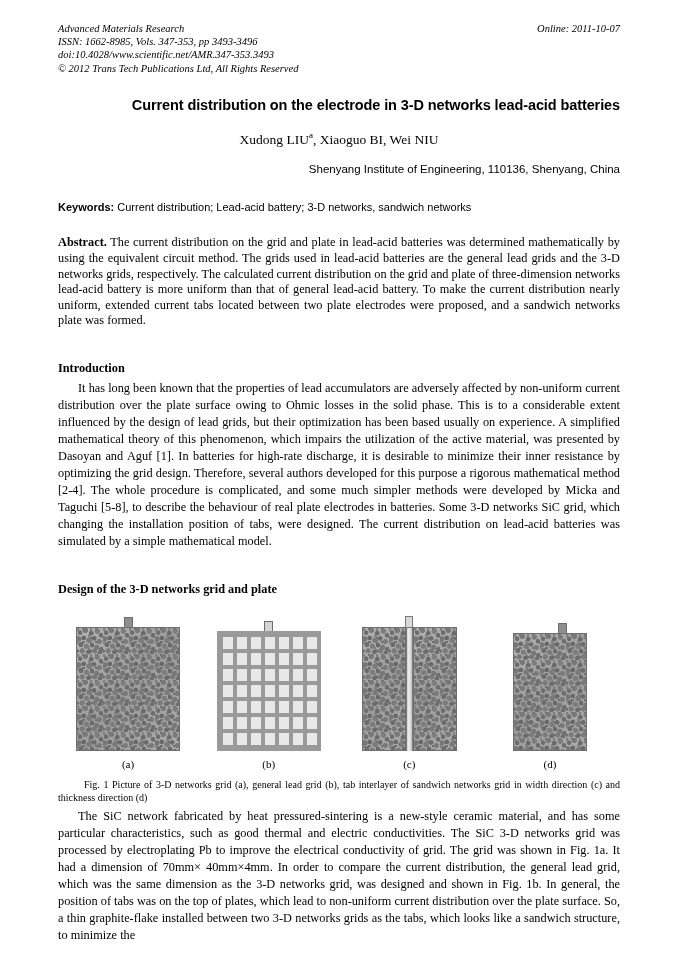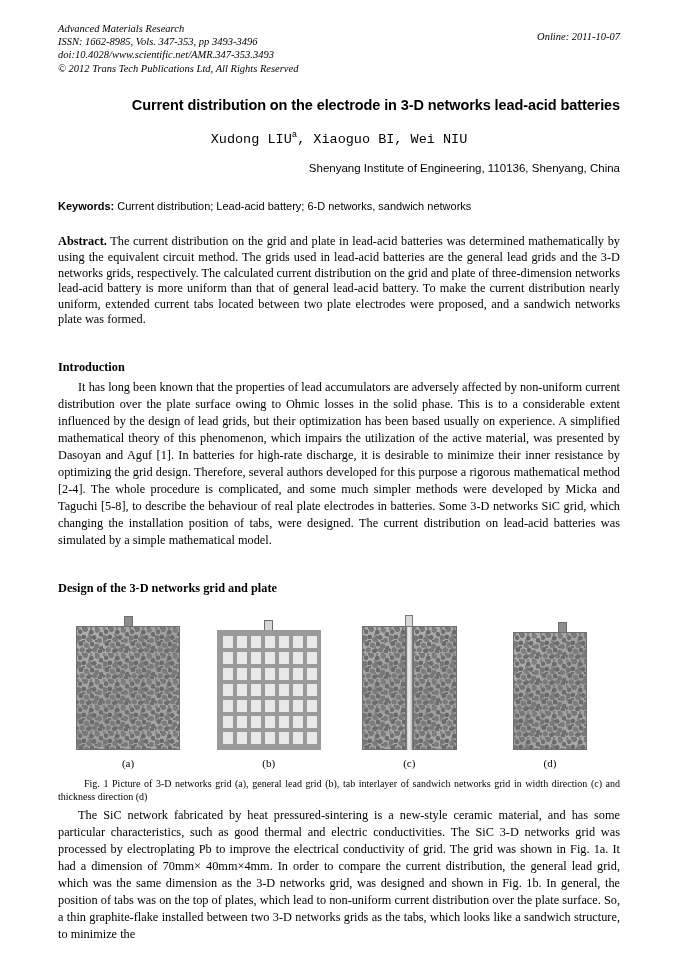--- a/index.html
+++ b/index.html
@@ -20,41 +20,41 @@
   }
   .hdr {
     font-size: 10.5px;
     line-height: 13.2px;
     font-style: italic;
     position: relative;
   }
   .hdr .online {
     position: absolute;
     right: 0;
-    top: 8px;
+    top: 0;
     font-style: italic;
   }
   .hdr .l {
     display: block;
     white-space: nowrap;
   }
   .hdr .l.copy {
     font-style: italic;
   }
   .title {
     text-align: right;
     font-family: "Liberation Sans", sans-serif;
     font-weight: bold;
     font-size: 14.5px;
     margin-top: 22px;
     letter-spacing: -0.1px;
   }
   .authors {
     text-align: center;
-    font-family: Liberation Mono, monospace;
+    font-family: Liberation Serif, serif;
     font-size: 13.5px;
     margin-top: 17px;
   }
   .authors sup { font-size: 9px; }
   .affil {
     text-align: right;
     font-family: "Liberation Sans", sans-serif;
     font-size: 11.5px;
     margin-top: 16px;
   }
@@ -232,21 +232,21 @@
   <div class="title">Current distribution on the electrode in 3-D networks lead-acid batteries</div>
 
   <div class="authors">
     <span>Xudong LIU</span><sup>a</sup><span>, Xiaoguo BI, Wei NIU</span>
   </div>
 
   <div class="affil">Shenyang Institute of Engineering, 110136, Shenyang, China</div>
 
 
   <div class="keywords">
-    <b>Keywords:</b> <span>Current distribution; Lead-acid battery; 6-D networks, sandwich networks</span>
+    <b>Keywords:</b> <span>Current distribution; Lead-acid battery; 3-D networks, sandwich networks</span>
   </div>
 
   <div class="abstract">
     <b>Abstract.</b> <span>The current distribution on the grid and plate in lead-acid batteries was determined mathematically by using the equivalent circuit method. The grids used in lead-acid batteries are the general lead grids and the 3-D networks grids, respectively. The calculated current distribution on the grid and plate of three-dimension networks lead-acid battery is more uniform than that of general lead-acid battery. To make the current distribution nearly uniform, extended current tabs located between two plate electrodes were proposed, and a sandwich networks plate was formed.</span>
   </div>
 
   <div class="sec">Introduction</div>
   <p class="body">It has long been known that the properties of lead accumulators are adversely affected by non-uniform current distribution over the plate surface owing to Ohmic losses in the solid phase. This is to a considerable extent influenced by the design of lead grids, but their optimization has been based usually on experience. A simplified mathematical theory of this phenomenon, which impairs the utilization of the active material, was presented by Dasoyan and Aguf [1]. In batteries for high-rate discharge, it is desirable to minimize their inner resistance by optimizing the grid design. Therefore, several authors developed for this purpose a rigorous mathematical method [2-4]. The whole procedure is complicated, and some much simpler methods were developed by Micka and Taguchi [5-8], to describe the behaviour of real plate electrodes in batteries. Some 3-D networks SiC grid, which changing the installation position of tabs, were designed. The current distribution on lead-acid batteries was simulated by a simple mathematical model.</p>
 
   <div class="sec">Design of the 3-D networks grid and plate</div>

